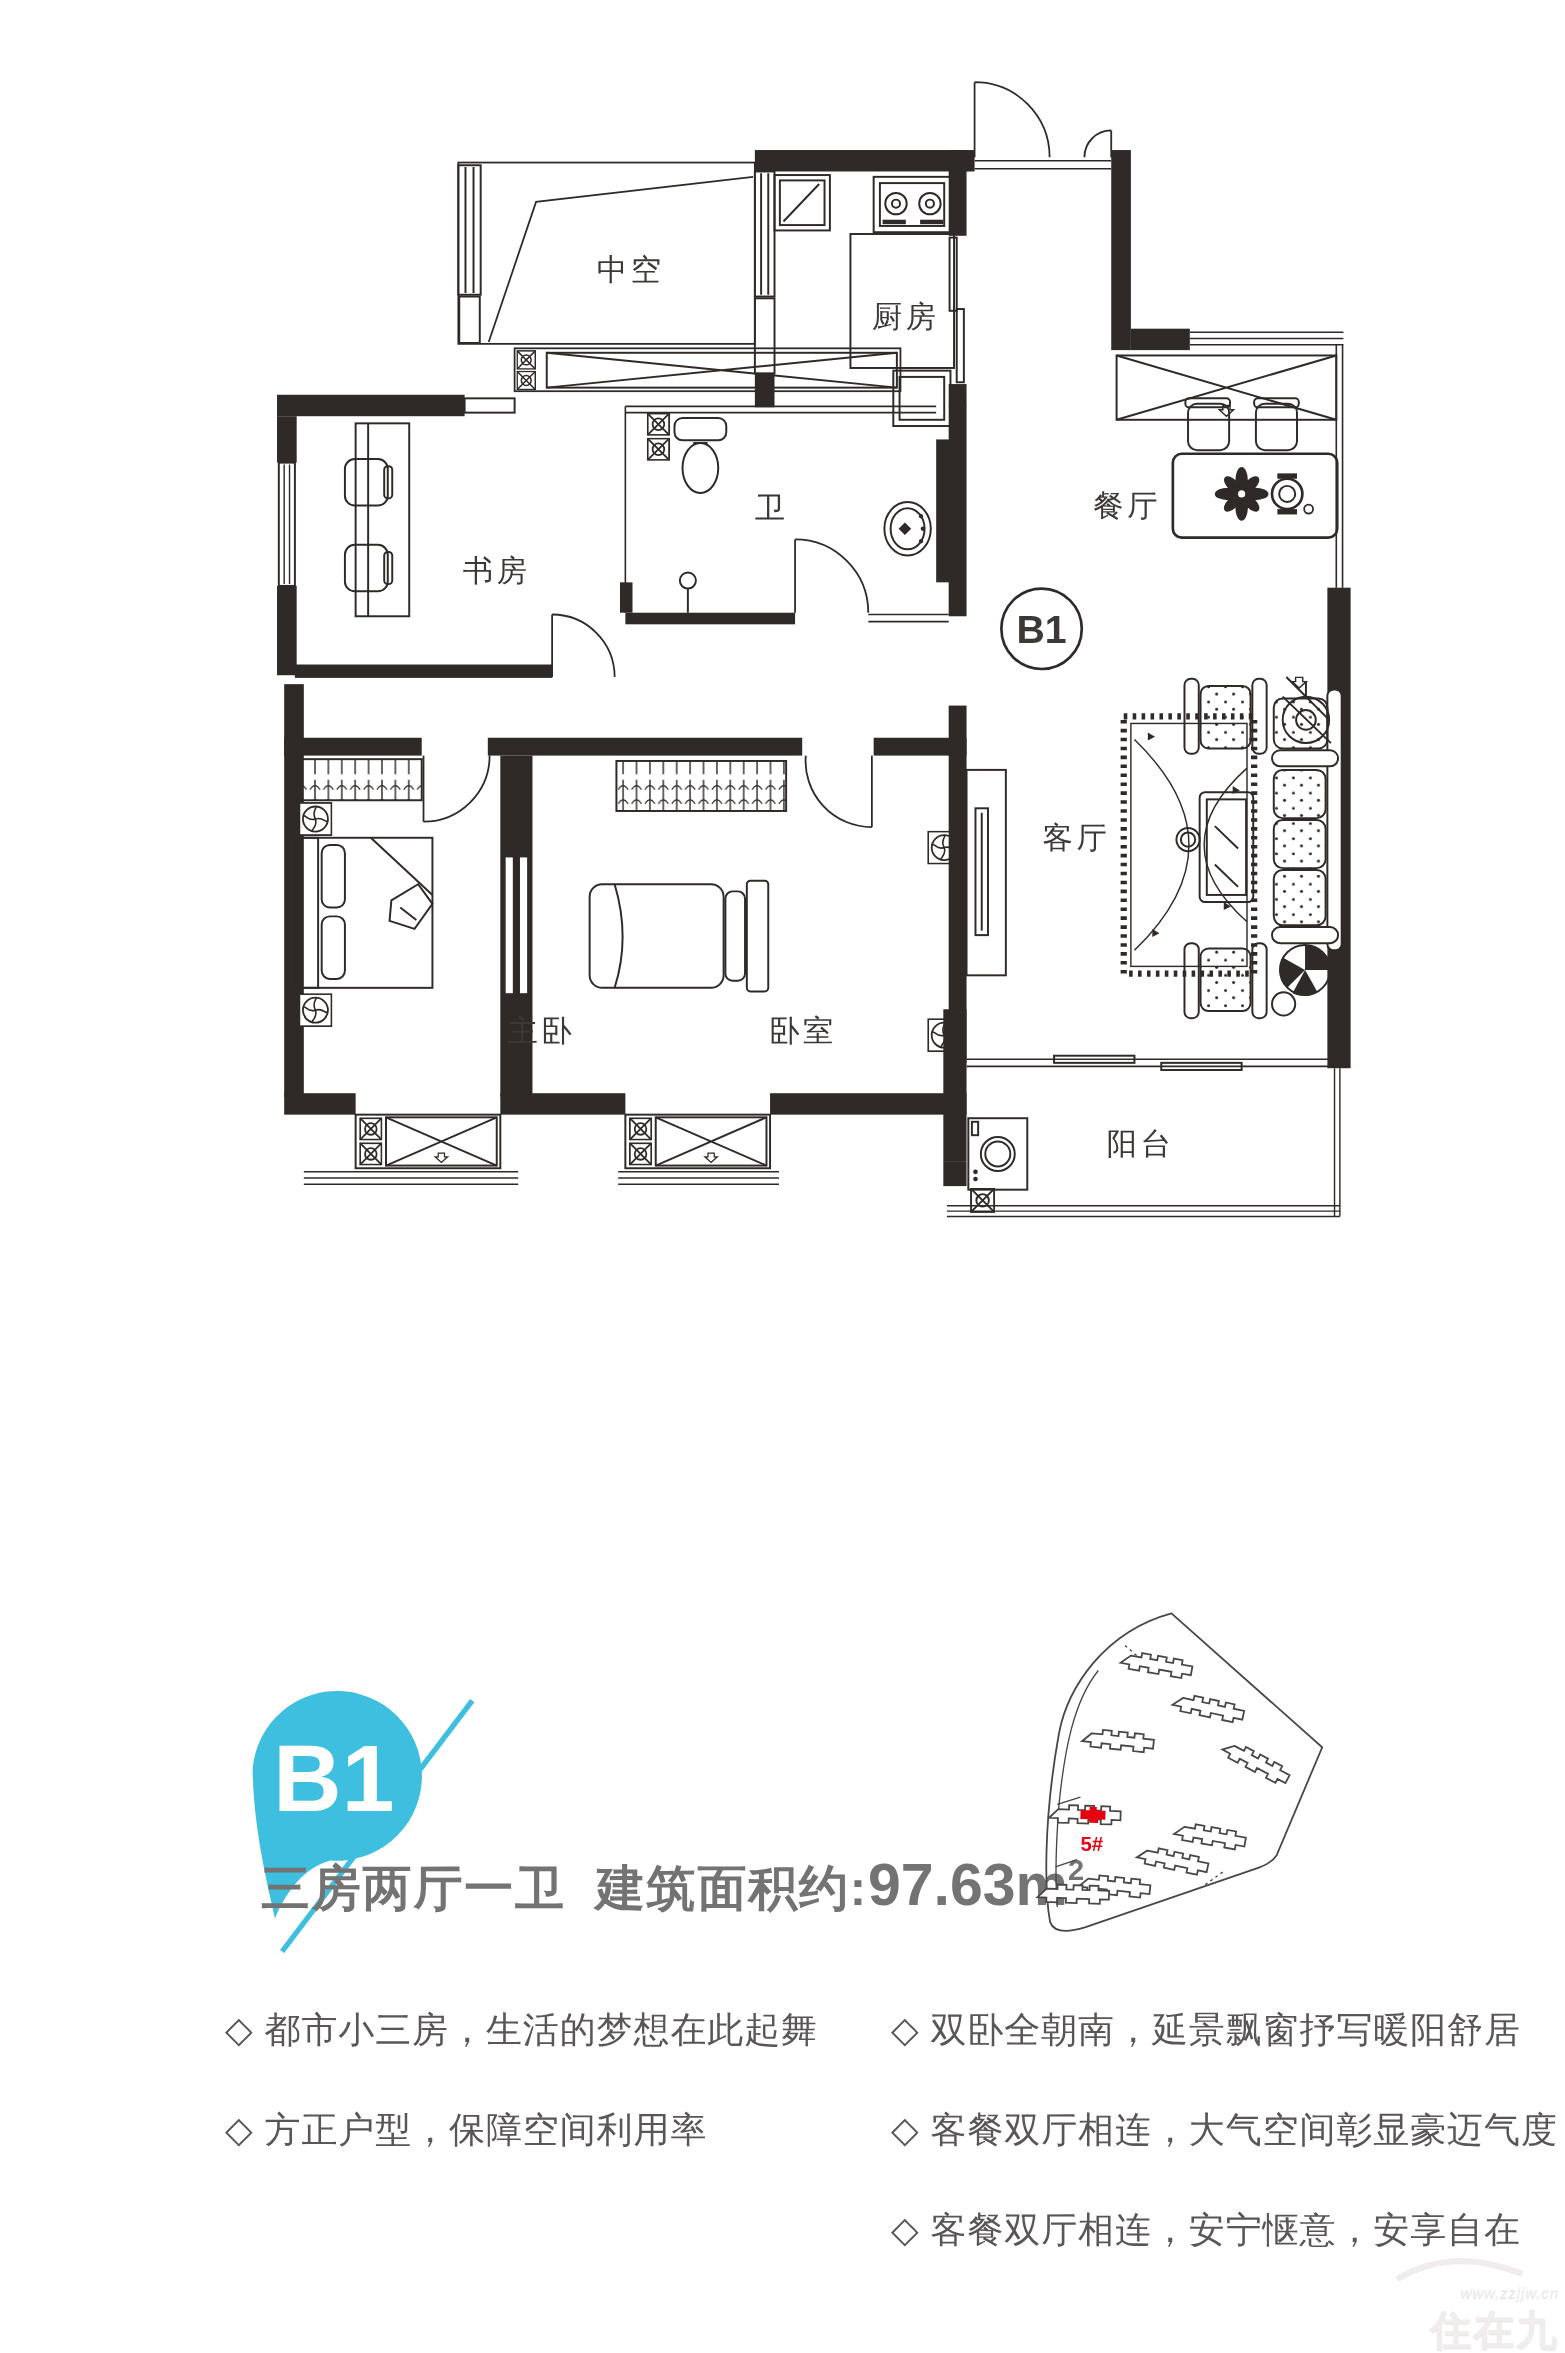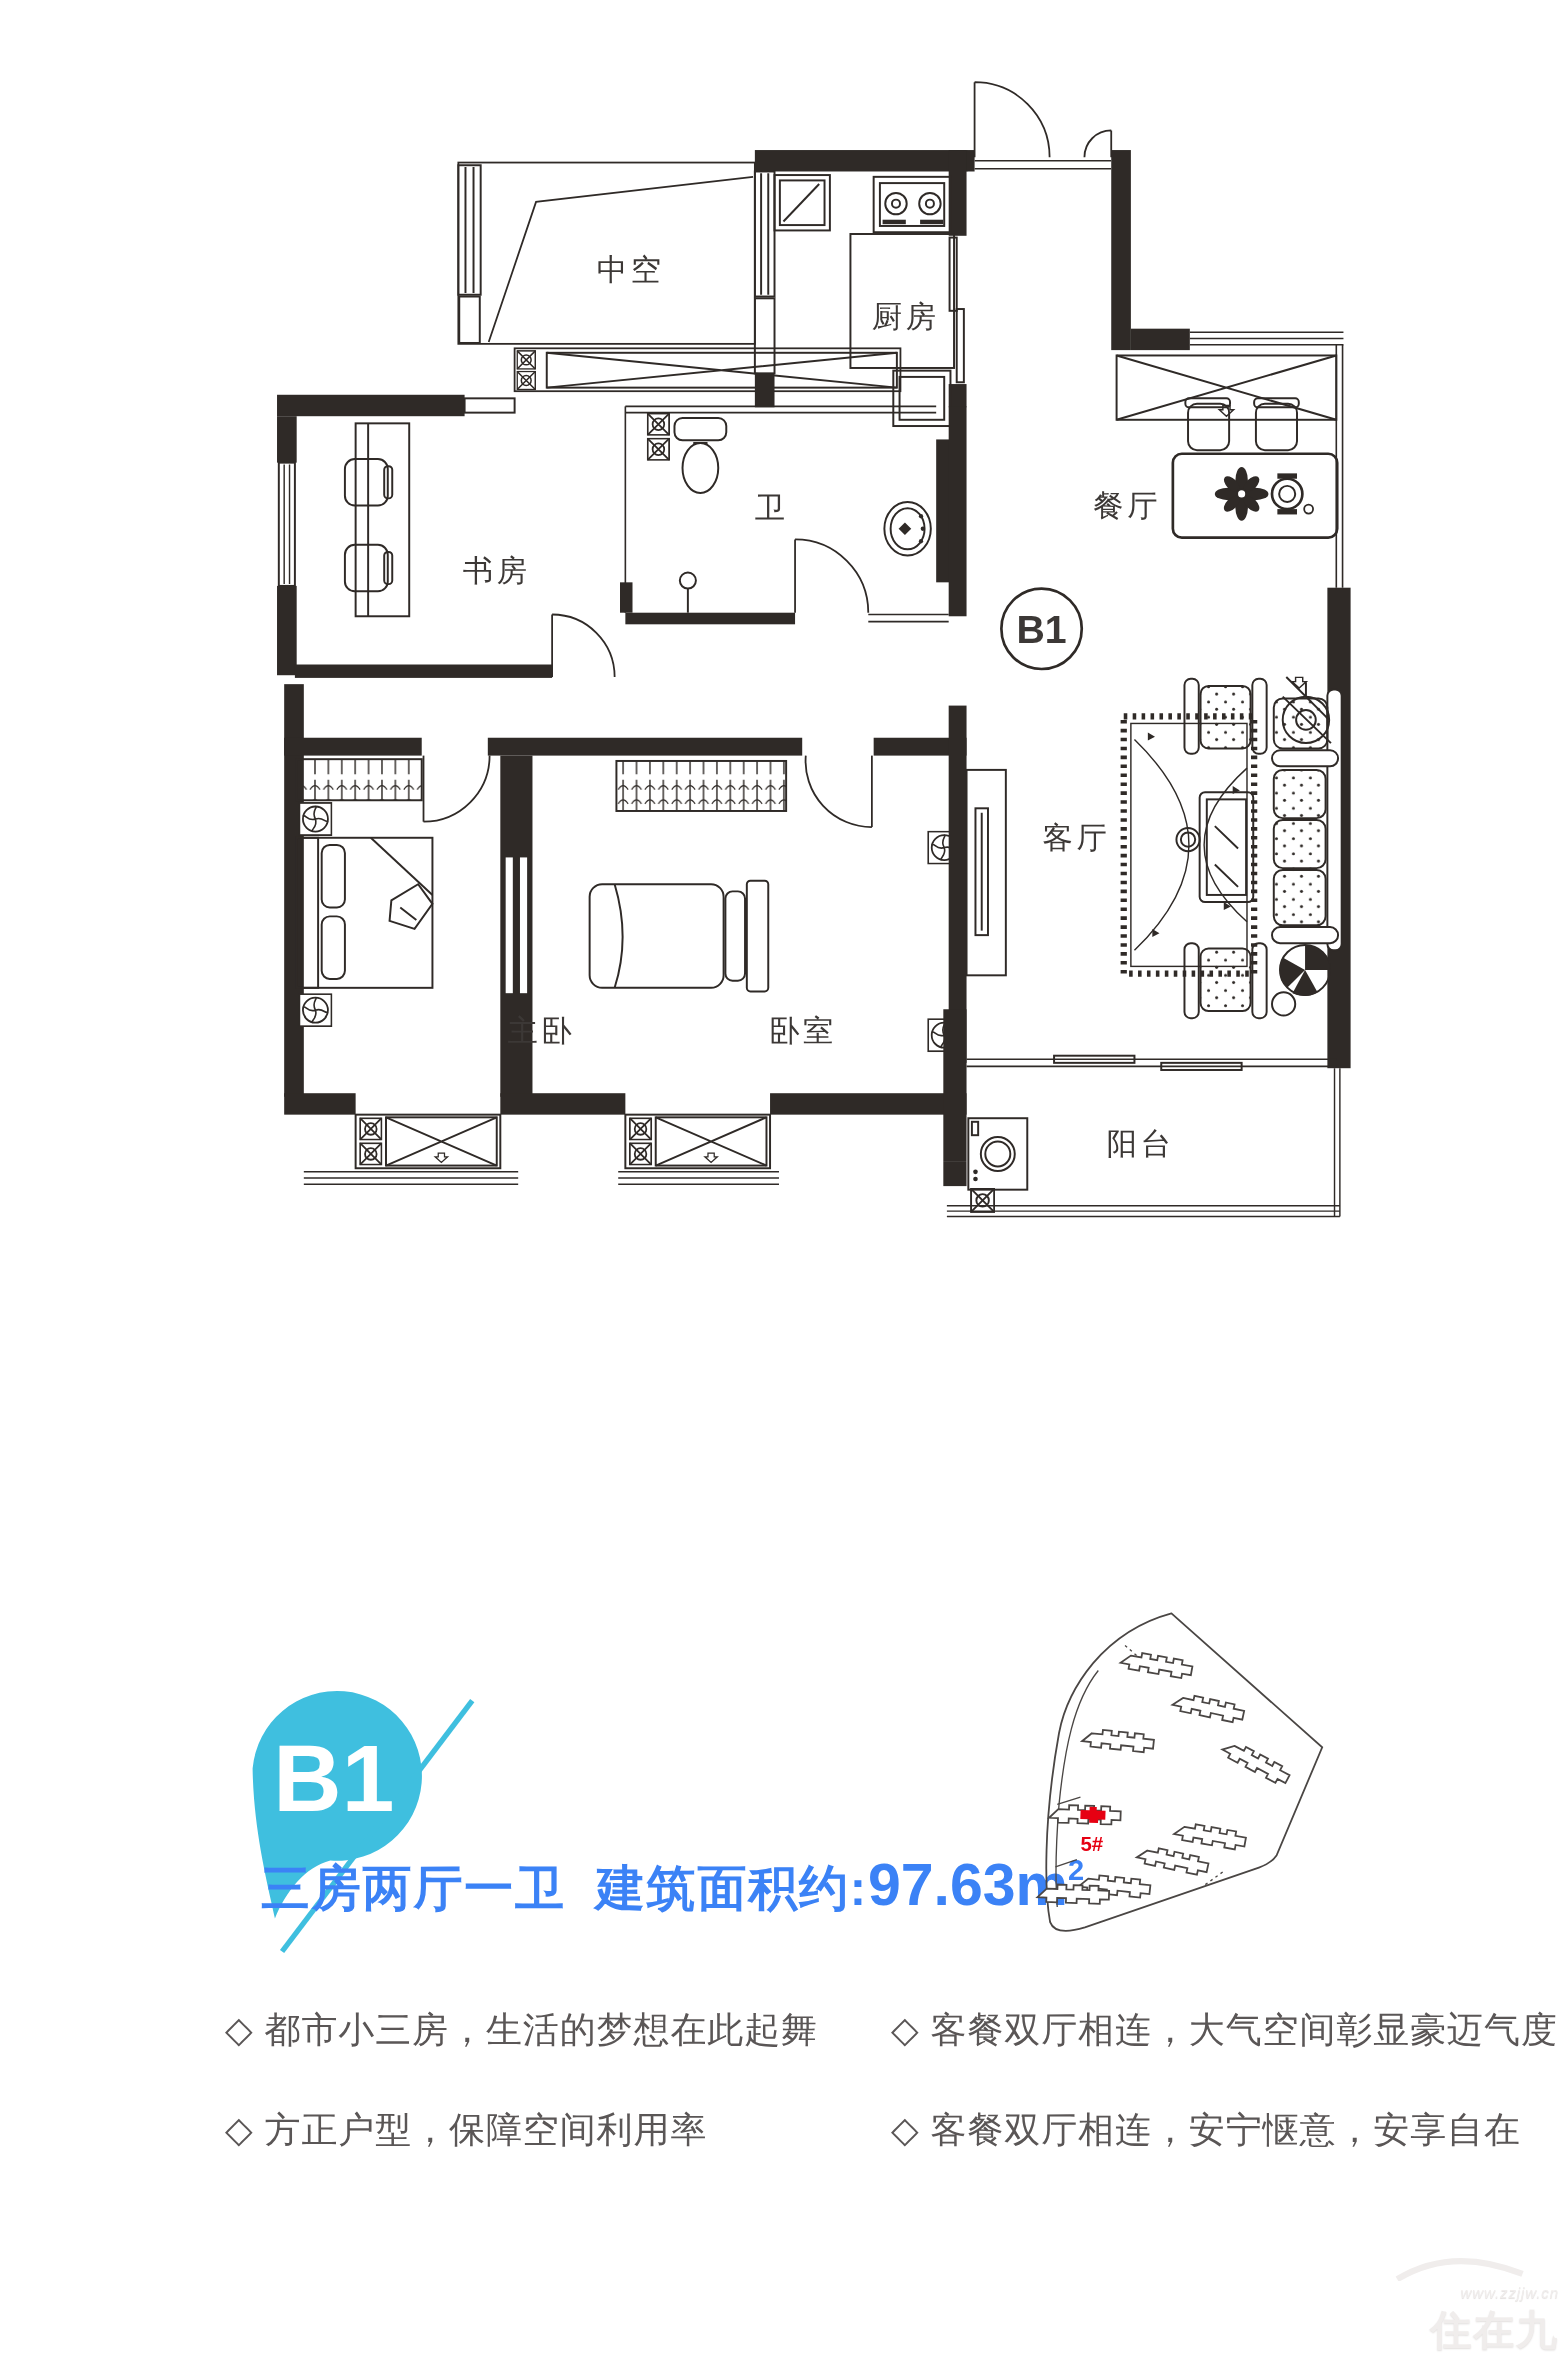--- a/index.html
+++ b/index.html
@@ -1,20 +1,20 @@
 <!DOCTYPE html>
 <html lang="zh" style="font-size:14.3px"><head>
 <meta charset="utf-8">
 <style>
   html,body{margin:0;padding:0;background:#fff;}
   body{width:1566px;height:2354px;position:relative;font-family:"Liberation Sans","DejaVu Sans",sans-serif;overflow:hidden;}
   svg text{font-family:"Liberation Sans","DejaVu Sans",sans-serif;}
   .abs{position:absolute;}
   
-  .summary{position:absolute;left:261px;top:1851px;color:#3b82f6;font-weight:bold;
+  .summary{position:absolute;left:261px;top:1851px;color:#737373;font-weight:bold;
            font-size:49px;letter-spacing:1.8px;white-space:nowrap;}
   .summary .gap{display:inline-block;width:30px;}
   .summary .num{font-size:59px;letter-spacing:0;}
   .summary sup{font-size:29px;vertical-align:25px;}
   
   .features-col{position:absolute;top:2012px;color:#5a5656;font-size:36px;line-height:36px;}
   .features-col .feat{margin-bottom:64px;white-space:nowrap;letter-spacing:0.9px;}
   .col-l{left:225px;}
   .col-r{left:891px;}
   
@@ -407,20 +407,21 @@
     </g>
     <text x="70" y="282" font-size="23" font-weight="bold" fill="#e60012">5#</text>
   </g>
 </svg>
 
 <div class="features-col col-l">
   <div class="feat">◇ 都市小三房，生活的梦想在此起舞</div>
   <div class="feat">◇ 方正户型，保障空间利用率</div>
 </div>
 <div class="features-col col-r">
+  <div class="feat">◇ 双卧全朝南，延景飘窗抒写暖阳舒居</div>
   <div class="feat">◇ 客餐双厅相连，大气空间彰显豪迈气度</div>
   <div class="feat">◇ 客餐双厅相连，安宁惬意，安享自在</div>
 </div>
 
 <div class="watermark">
   <svg width="170" height="30" viewBox="0 0 190 34">
     <path d="M8,32 Q70,-6 150,26" fill="none" stroke="#f0edec" stroke-width="7"></path>
   </svg>
   <div class="wm-url">www.zzjjw.cn</div>
   <div class="wm-name">住在九江</div>

